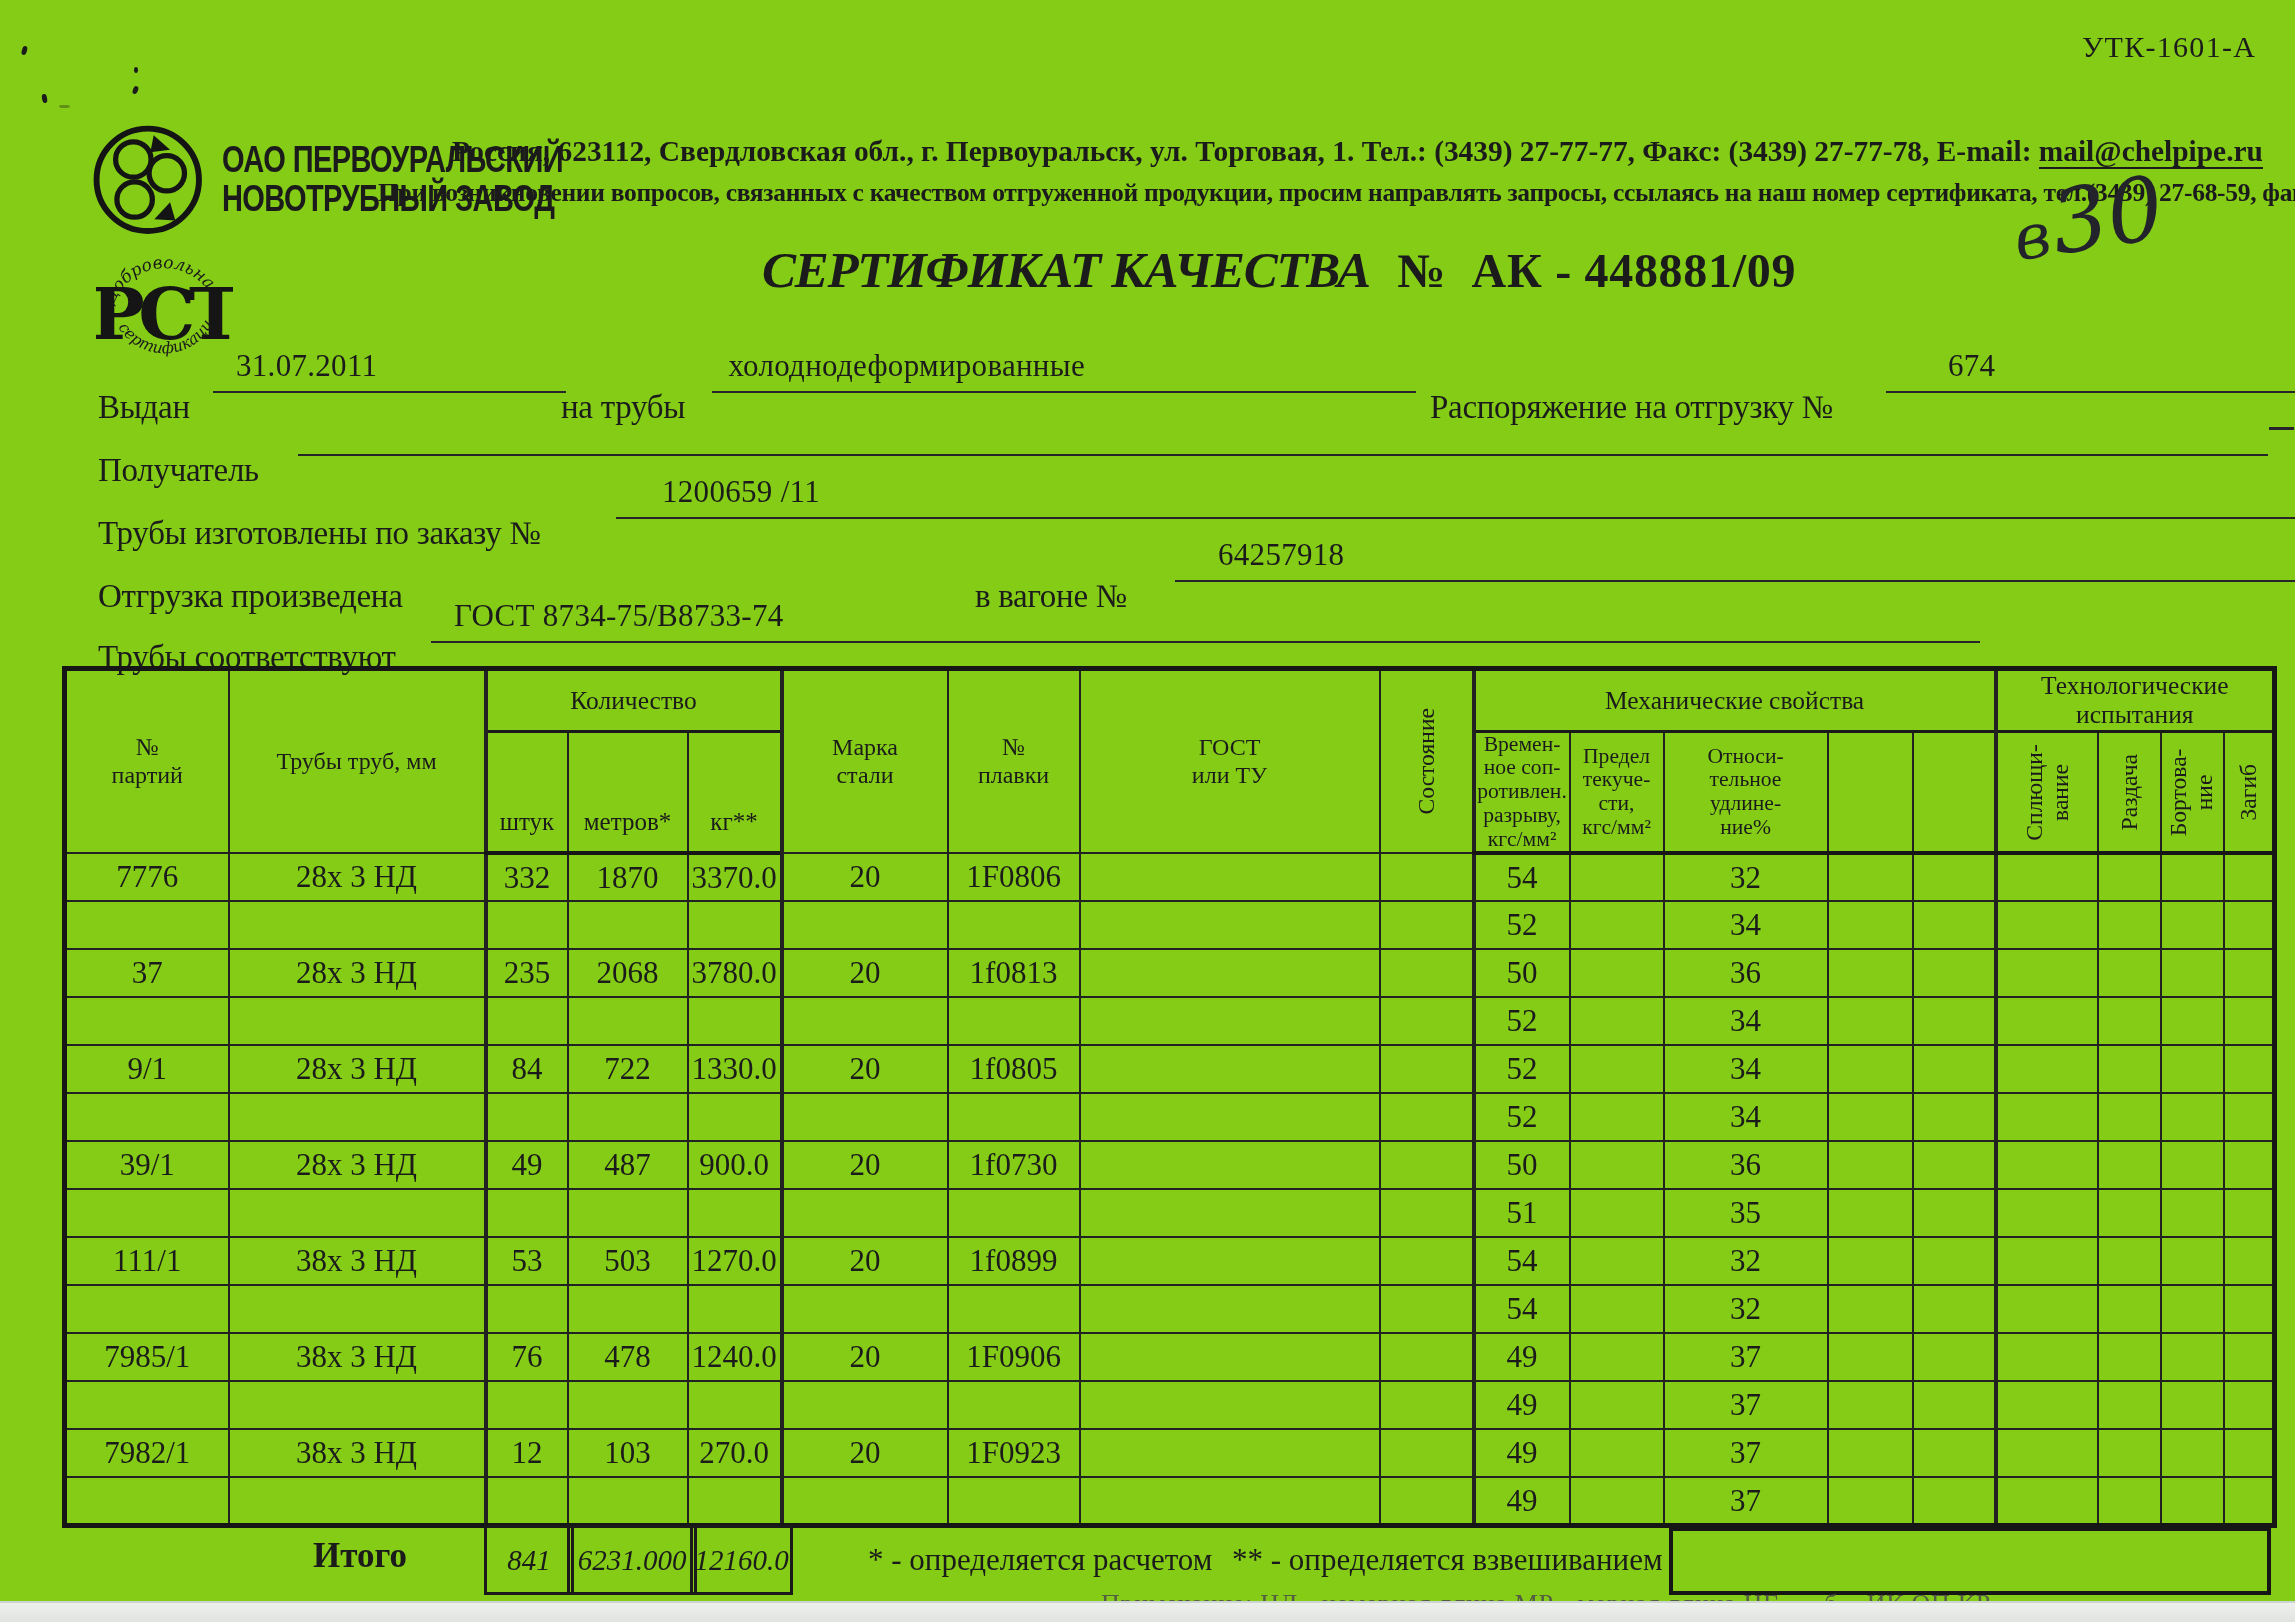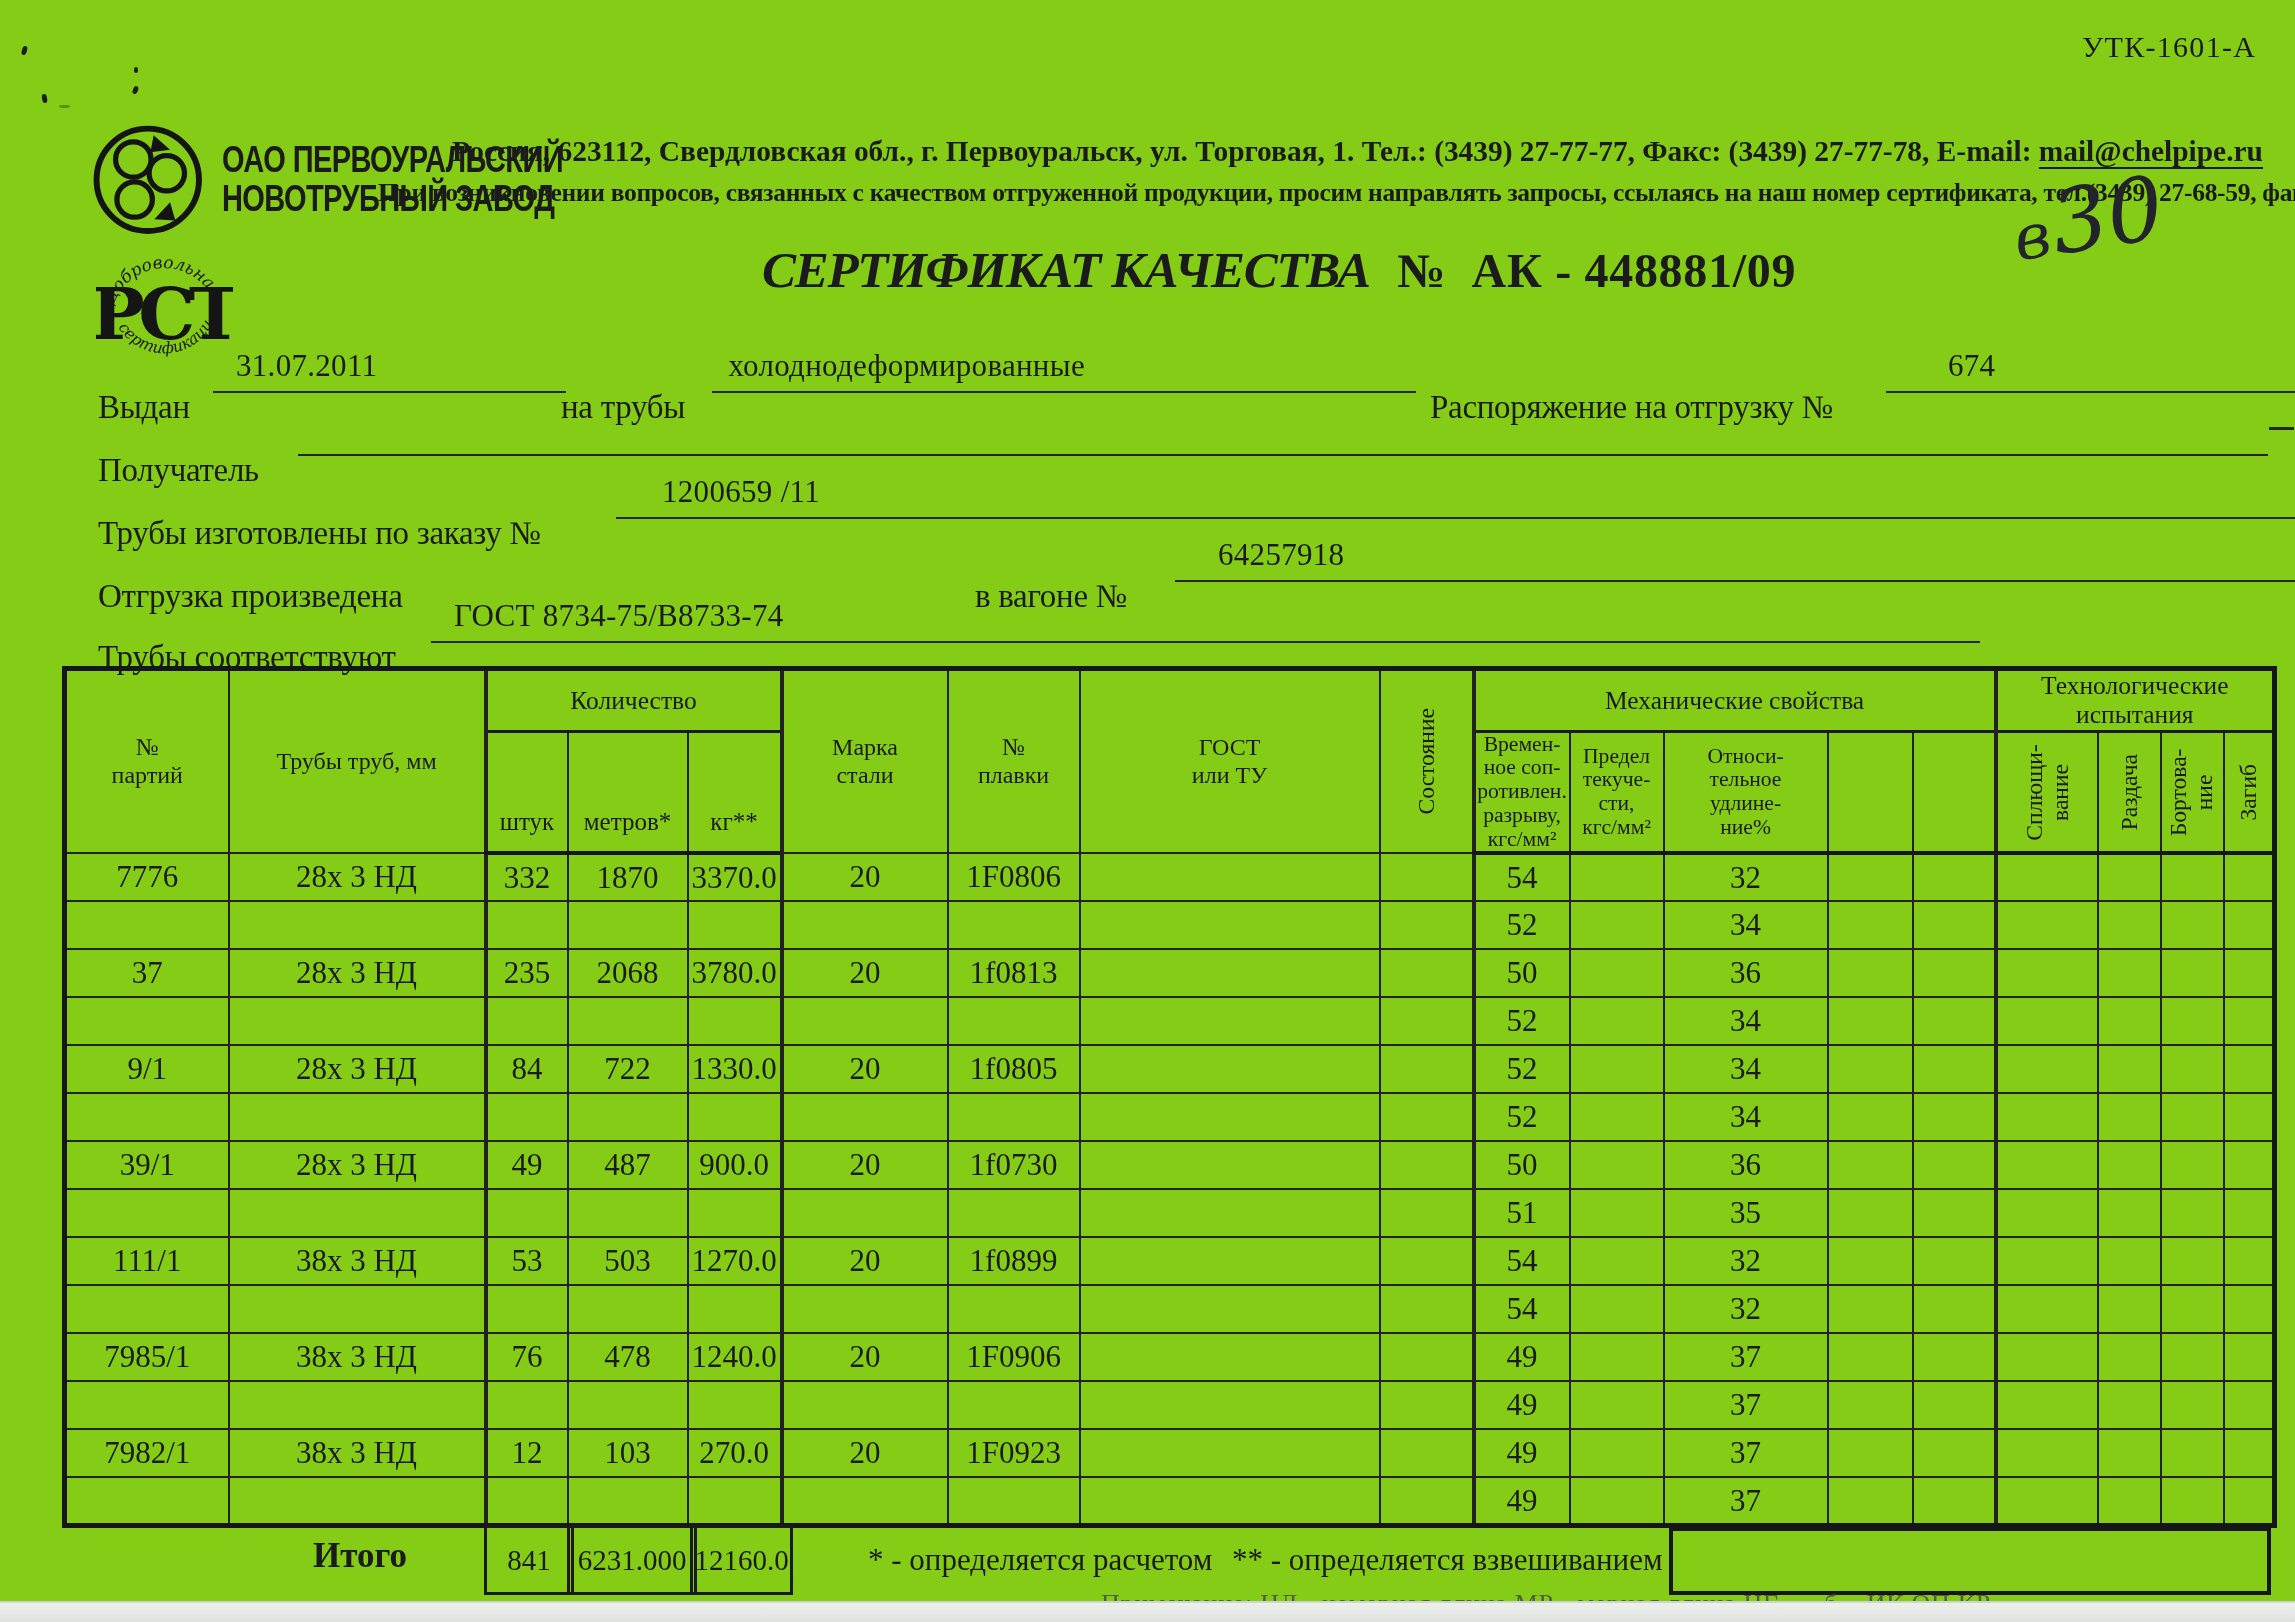--- a/index.html
+++ b/index.html
@@ -47,21 +47,21 @@
   .cert tbody td { font-size:31px; overflow:hidden; }
   .gl { border-left-width:4.6px !important; }
   th.sub-bot { vertical-align:bottom; padding-bottom:14.4px; font-size:25px; }
   th.mech-sub { font-size:21.6px; line-height:1.1; }
   .vwrap { display:flex; align-items:center; justify-content:center; width:100%; height:100%; }
   .vtx { transform:rotate(-90deg); white-space:pre-line; font-size:23.6px; line-height:1.12; }
 
   
   .total-label { font-size:35px; font-weight:bold; }
   .total-box { border:3.9px solid #1a1a1a; text-align:right; font-size:29px;
-    display:flex; align-items:center; justify-content:center; }
+    display:flex; align-items:center; justify-content:center;font-style:italic; }
   .footnote { font-size:31px; white-space:nowrap; }
   .empty-box { border:4.6px solid #161616; }
   .bottom-note-clip { overflow:hidden; }
   .bottom-note { font-size:26px; color:#4a4a4a; white-space:nowrap;
     filter:blur(0.4px); opacity:.85; letter-spacing:0.7px; }
 
   
   .speck { position:absolute; background:#1c1c1c; border-radius:45%; }
   .scan-band { position:absolute; left:0; top:1601px; width:2295px; height:22px;
     border-top:2px solid #ccd5d1; background:linear-gradient(180deg,#eef0ec,#dde1de); }

